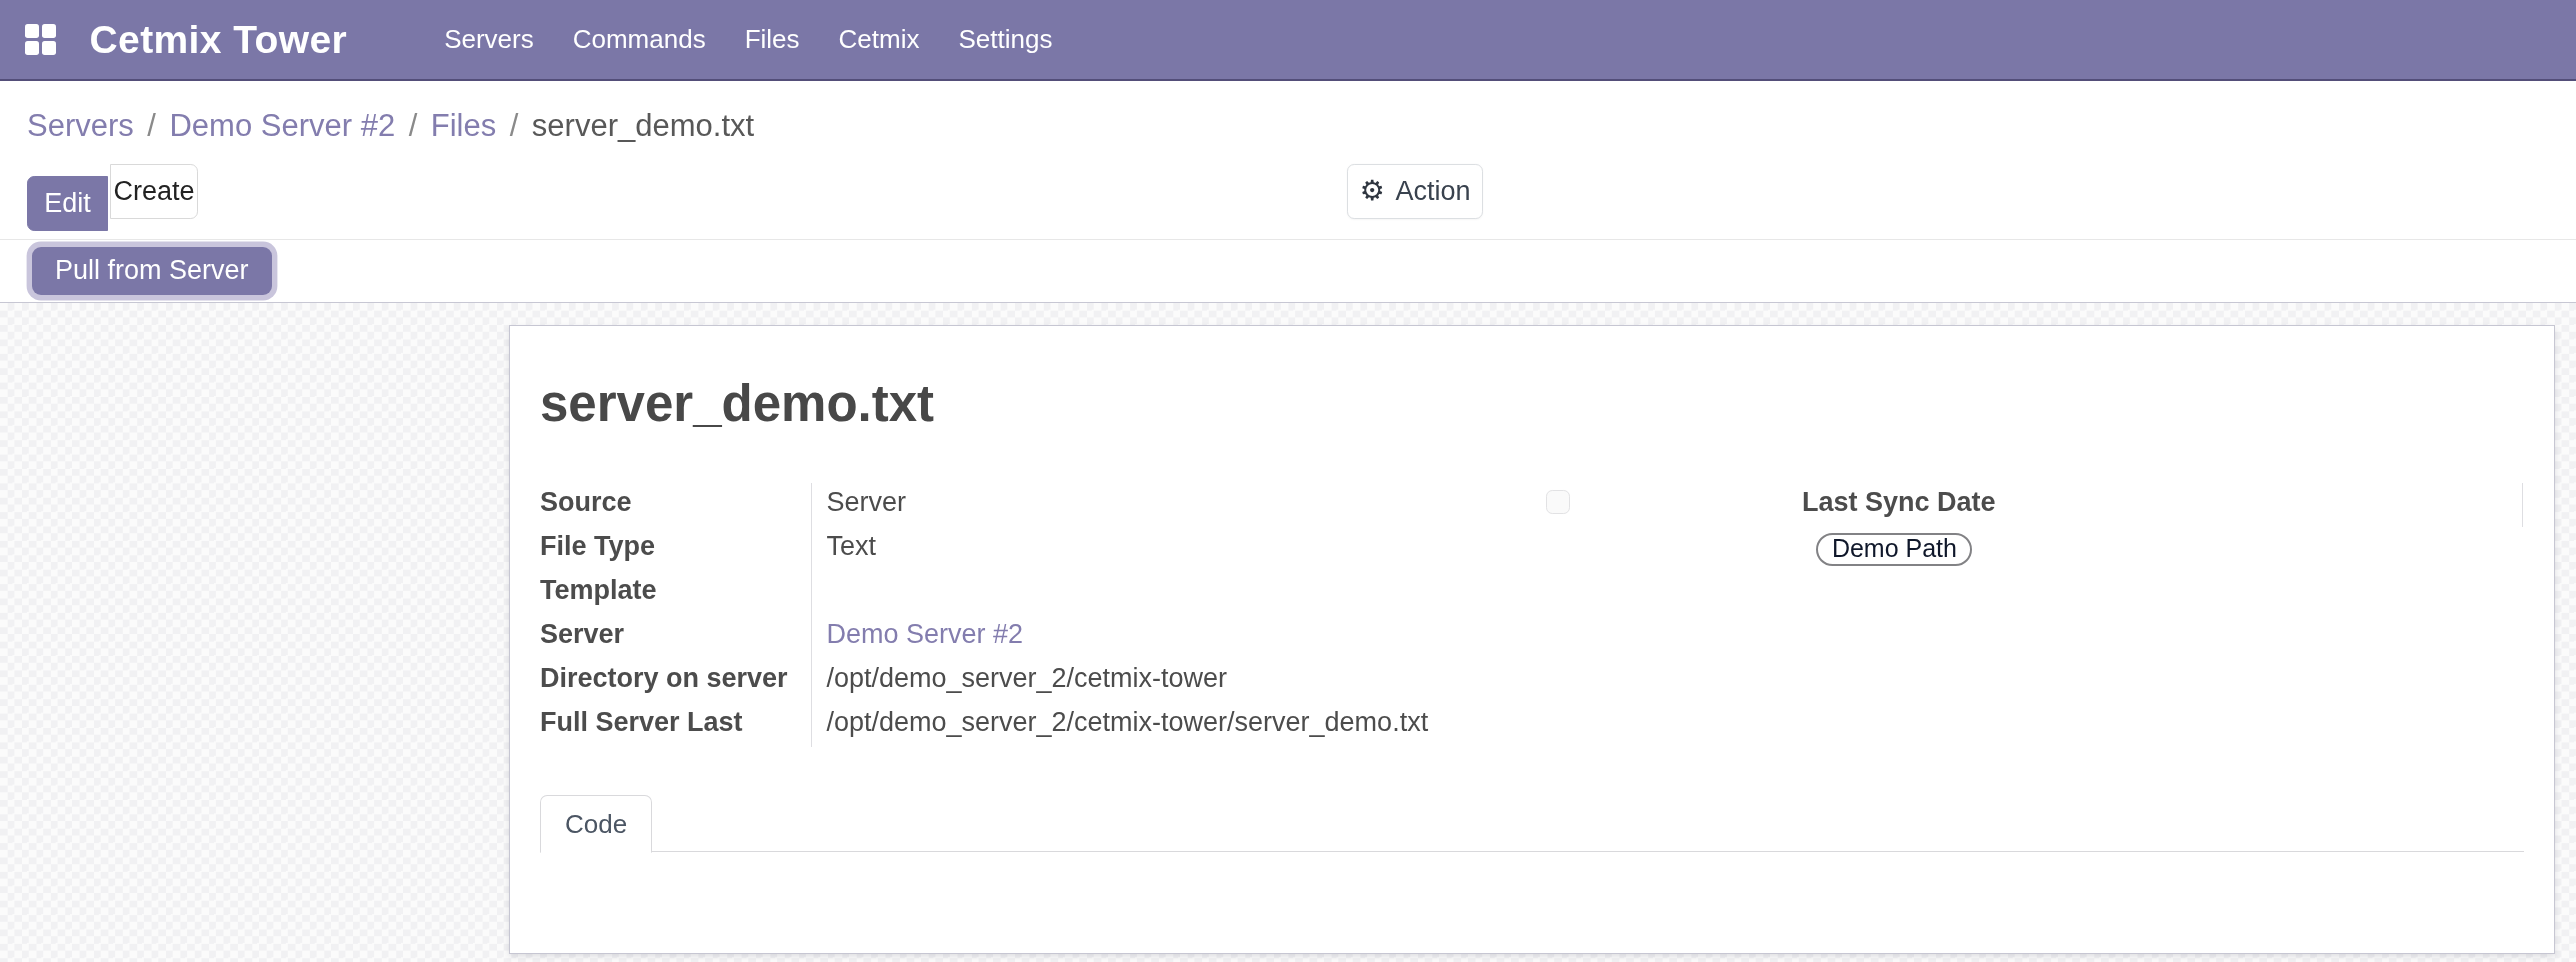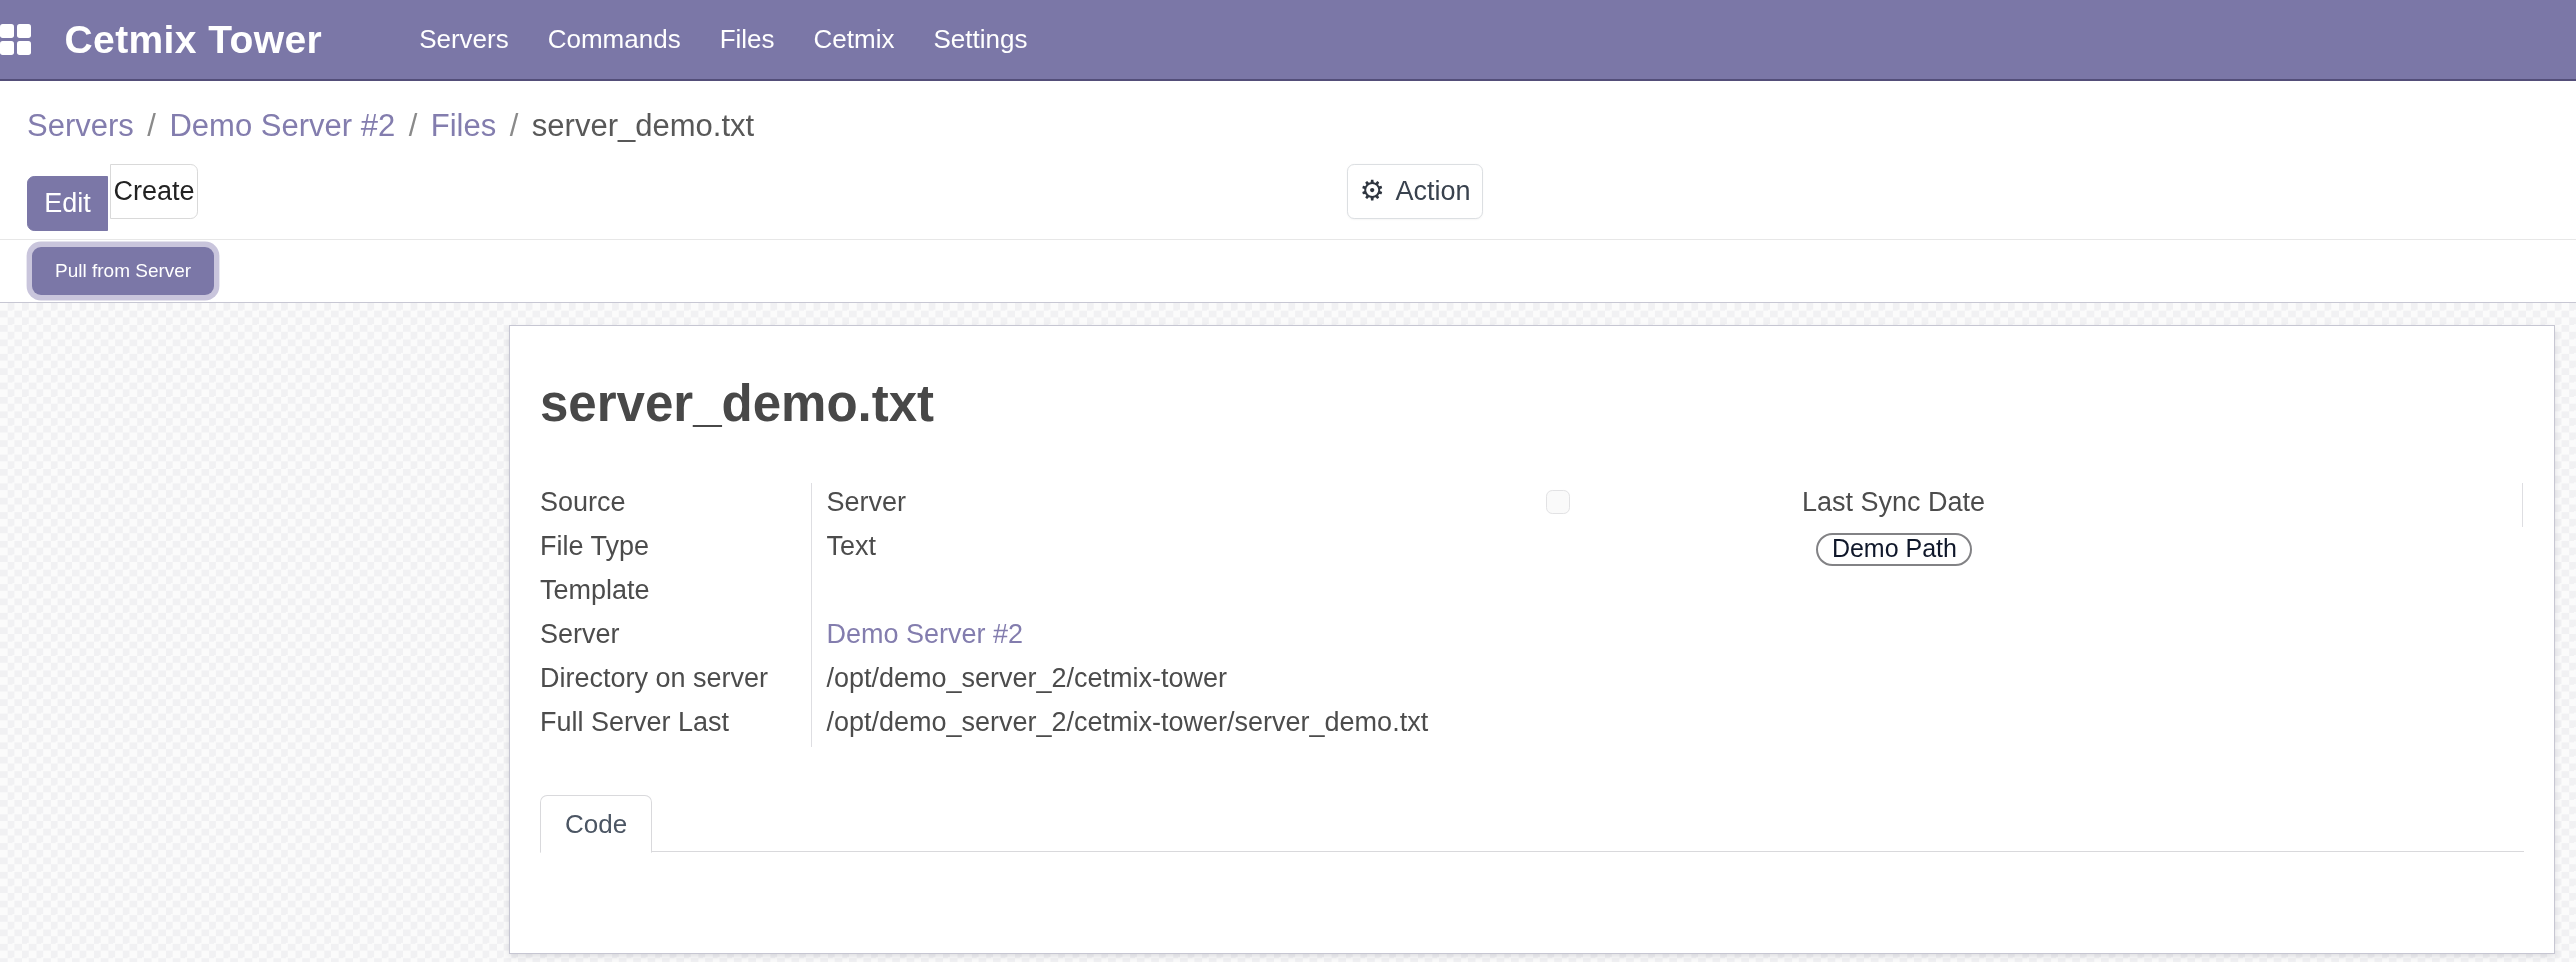--- a/index.html
+++ b/index.html
@@ -10,20 +10,21 @@
     background: #fff;
   }
 
   
   .navbar {
     height: 81px;
     background: #7b77a7;
     border-bottom: 2.7px solid #534e79;
     display: flex;
     align-items: center;
+    padding-left: 25px;
   }
   .apps-icon {
     width: 30.5px; height: 30.5px;
     display: grid;
     grid-template-columns: 13.5px 13.5px;
     grid-template-rows: 13.5px 13.5px;
     gap: 3.6px;
     cursor: pointer;
   }
   .apps-icon span { background: #fff; border-radius: 2.7px; }
@@ -93,21 +94,21 @@
     display: flex;
     align-items: center;
     padding-left: 32px;
   }
   .btn-pull {
     background: #7b77a7;
     color: #fff;
     border-radius: 9px;
     height: 48px;
     padding: 0 23px;
-    font-size: 19px;
+    font-size: 27px;
     box-shadow: 0 0 0 5.4px #c9c5dc;
     border: none;
   }
 
   
   .content {
     position: relative;
     height: 663px;
     background-color: #fff;
     background-image: conic-gradient(#f1f1f3 25%, #fbfbfb 25% 50%, #f1f1f3 50% 75%, #fbfbfb 75%);
@@ -127,21 +128,21 @@
     font-weight: 700;
     color: #484848;
     line-height: 61px;
   }
 
   .groups { display: flex; margin-top: 49px; }
   .o-group { display: grid; align-content: start; }
   .o-group.left  { width: 992px; grid-template-columns: 272px 1fr; }
   .o-group.right { width: 991px; grid-template-columns: 270px 1fr; }
   .o-label {
-    font-weight: 400;
+    font-weight: 700;
     font-size: 27px;
     color: #4c4c4c;
     min-height: 44px;
     line-height: 39px;
     border-right: 1.8px solid #dedee2;
     padding-right: 19px;
     white-space: nowrap;
   }
   .o-value {
     font-size: 27px;

